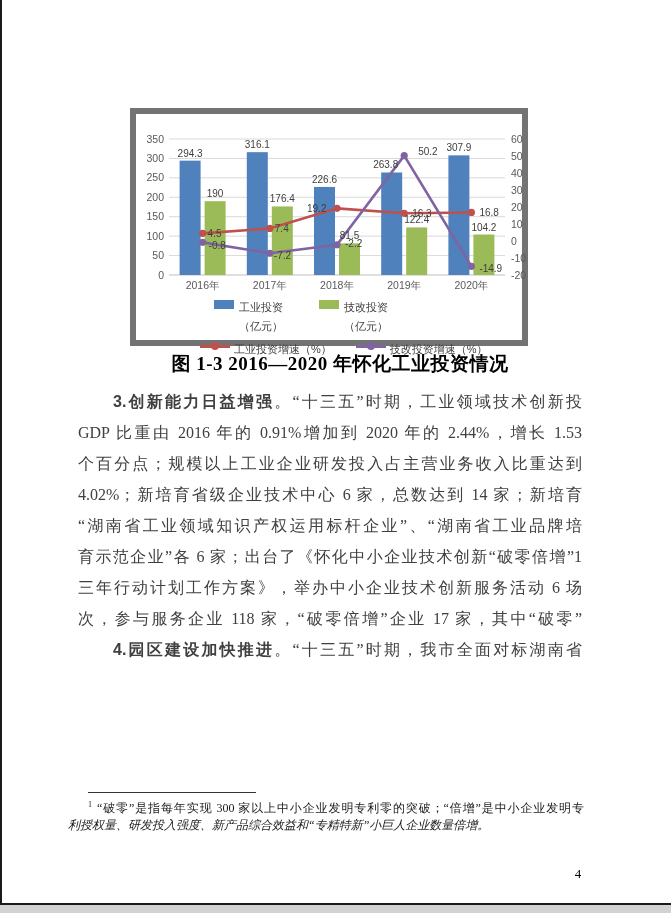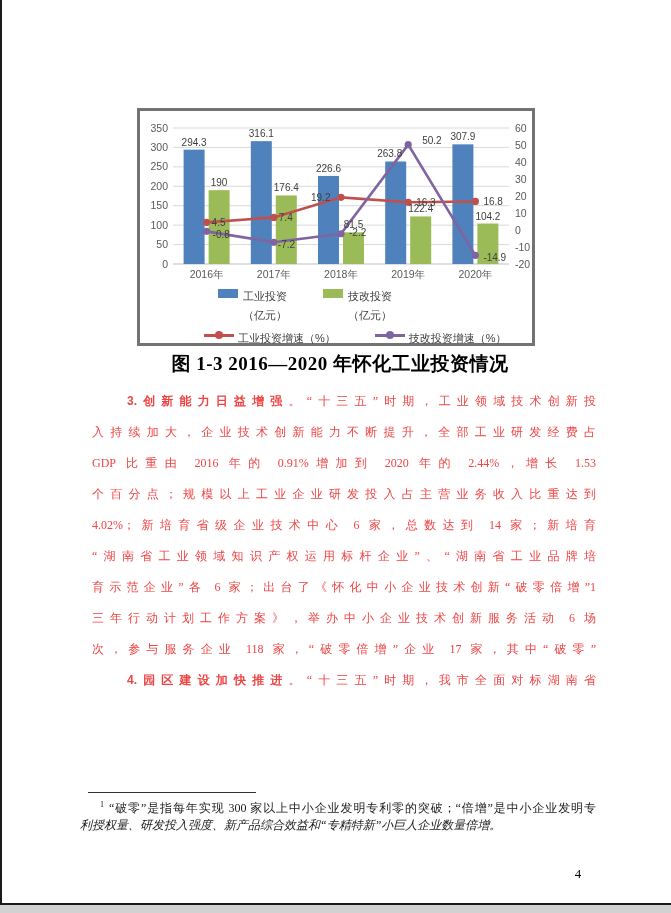--- a/index.html
+++ b/index.html
@@ -8,49 +8,49 @@
     position:relative; background:#ffffff; overflow:hidden;
     font-family:"Liberation Serif","DejaVu Serif",serif;
   }
   
   .edge-left   { position:absolute; left:0; top:0; width:2px; height:905px; background:#1a1a1a; }
   .edge-bottom { position:absolute; left:0; top:903px; width:671px; height:2px; background:#1a1a1a; }
   .edge-strip  { position:absolute; left:0; top:905px; width:671px; height:8px; background:#d2d2d2; }
 
   
   .chart-box {
-    position:absolute; left:137px; top:108px; width:398px; height:238px;
-    border:3px solid #737373; background:#fff; padding-top:3px;
+    position:absolute; left:130px; top:108px; width:398px; height:238px;
+    border:6px solid #737373; background:#fff; padding-top:11px;
   }
   .chart-box svg { display:block; }
   svg text { font-family:"Liberation Sans","DejaVu Sans",sans-serif; }
   .legend { width:100%; font-family:"Liberation Sans","DejaVu Sans",sans-serif; color:#404040; }
   .legend-row1 { display:flex; padding-left:78px; gap:36px; margin-top:1px; }
-  .legend-row2 { display:flex; padding-left:64px; gap:39px; margin-top:4px; }
+  .legend-row2 { display:flex; padding-left:64px; gap:24px; margin-top:4px; }
   .lg-item { display:flex; align-items:flex-start; font-size:11px; line-height:19px; }
   .lg-swatch { width:20px; height:9px; margin-top:2px; margin-right:5px; flex:none; }
   .lg-line { width:30px; height:13px; margin-right:4px; flex:none; position:relative; }
   .lg-line .bar { position:absolute; left:0; top:5px; width:30px; height:3px; }
   .lg-line .dot { position:absolute; left:11px; top:2px; width:8px; height:8px; border-radius:50%; }
 
   .chart-title {
     position:absolute; left:88px; top:351px; width:504px; text-align:center;
     font-size:19px; font-weight:bold; color:#000; letter-spacing:0.5px;
   }
 
   
-  .body-text { position:absolute; left:92px; top:386px; width:504px; font-size:12px; color:#ef4444; }
+  .body-text { position:absolute; left:78px; top:386px; width:504px; font-size:16px; color:#404040; }
   .tl { height:31px; line-height:31px; text-align:justify; text-align-last:justify; white-space:nowrap; overflow:visible; }
   .tl.last { text-align-last:left; }
   .tl.indent { text-indent:35px; }
   .tl b { font-family:"Liberation Sans","DejaVu Sans",sans-serif; font-weight:bold; letter-spacing:0; }
 
   
   .footnote-sep { position:absolute; left:88px; top:792px; width:168px; border-top:1.5px solid #333; }
-  .footnote { position:absolute; left:80px; top:795px; width:516px; font-size:12px; color:#1a1a1a; }
+  .footnote { position:absolute; left:68px; top:795px; width:516px; font-size:12px; color:#1a1a1a; }
   .fl { height:20px; line-height:20px; text-align:justify; text-align-last:justify; white-space:nowrap; }
   .fl.last { text-align-last:left;font-style:italic; }
   .fl.indent { text-indent:20px; }
   .fl sup { font-size:8px; vertical-align:super; margin-right:5px; }
 
   .page-number { position:absolute; left:560px; top:866px; width:36px; text-align:center; font-size:13px; color:#000; }
 </style>
 </head>
 <body>
 
@@ -158,21 +158,20 @@
           <span>技改投资增速（%）</span>
         </div>
       </div>
   </div>
 </div>
 
 <div class="chart-title">图 1-3 2016—2020 年怀化工业投资情况</div>
 
 <div class="body-text" id="body-text">
     <div class="tl indent"><b>3.创新能力日益增强</b><span>。“十三五”时期，工业领域技术创新投</span></div>
-    <div class="tl"><span>入持续加大，企业技术创新能力不断提升，全部工业研发经费占</span></div>
     <div class="tl"><span>GDP 比重由 2016 年的 0.91%增加到 2020 年的 2.44%，增长 1.53</span></div>
     <div class="tl"><span>个百分点；规模以上工业企业研发投入占主营业务收入比重达到</span></div>
     <div class="tl"><span>4.02%；新培育省级企业技术中心 6 家，总数达到 14 家；新培育</span></div>
     <div class="tl"><span>“湖南省工业领域知识产权运用标杆企业”、“湖南省工业品牌培</span></div>
     <div class="tl"><span>育示范企业”各 6 家；出台了《怀化中小企业技术创新“破零倍增”1</span></div>
     <div class="tl"><span>三年行动计划工作方案》，举办中小企业技术创新服务活动 6 场</span></div>
     <div class="tl"><span>次，参与服务企业 118 家，“破零倍增”企业 17 家，其中“破零”</span></div>
     <div class="tl indent"><b>4.园区建设加快推进</b><span>。“十三五”时期，我市全面对标湖南省</span></div>
   </div>
 

